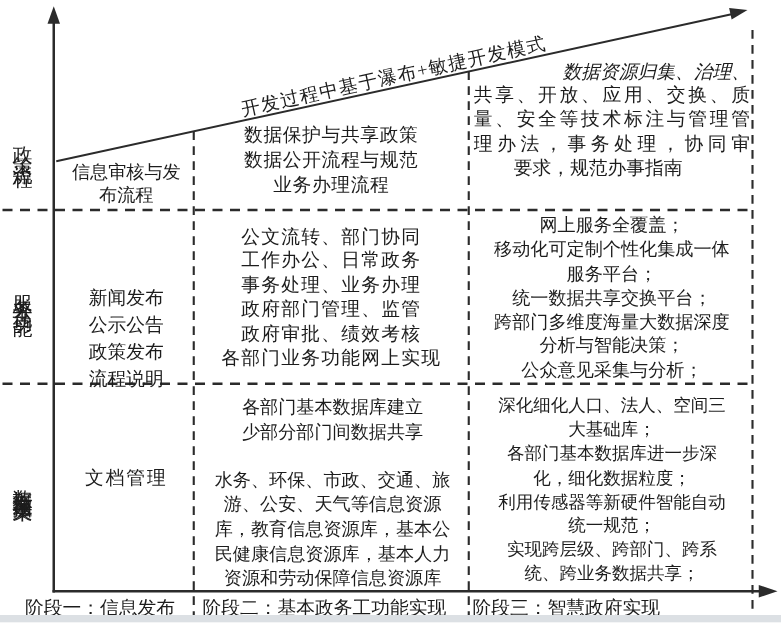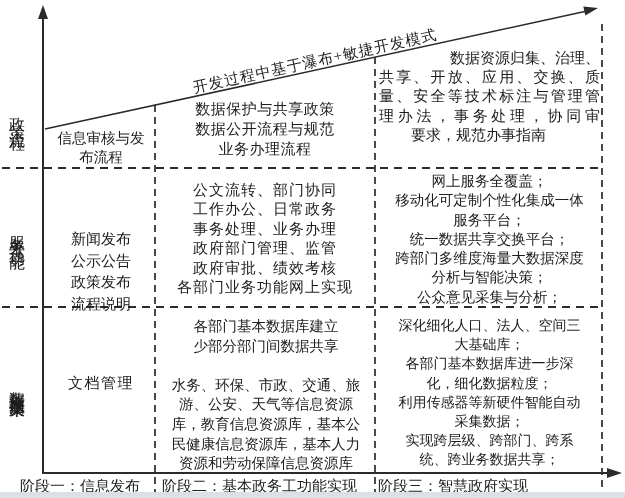--- a/index.html
+++ b/index.html
@@ -19,21 +19,21 @@
     background:var(--background);
     overflow:hidden;
     color:var(--ink);
   }
   #gridsvg{position:absolute;left:0;top:0;z-index:0;}
   .txt{position:absolute;z-index:1;color:var(--ink);}
   .center .line{text-align:center;}
   .line{line-height:inherit;}
   
   .para-j .line{text-align:justify;text-align-last:justify;}
-  .para-j .line:first-child{text-align:left;text-align-last:right;}
+  .para-j .line:first-child{text-align:left;text-align-last:right;font-style:italic;}
   .para-j .line:last-child{text-align:left;text-align-last:left;margin-left:32px;}
   .vlabel{
     writing-mode:vertical-rl;
     text-orientation:upright;
     font-size:16px;
     line-height:1;
     display:flex;align-items:center;justify-content:center;
   }
   .stage{font-size:15px;text-align:left;white-space:nowrap;}
   #diag-label{
@@ -131,21 +131,21 @@
       <div class="line">库，教育信息资源库，基本公</div>
       <div class="line">民健康信息资源库，基本人力</div>
       <div class="line">资源和劳动保障信息资源库</div>
     </div>
   <div class="txt center" style="left:379px;top:316px;width:221px;font-size:14px;line-height:19.2px;">
       <div class="line">深化细化人口、法人、空间三</div>
       <div class="line">大基础库；</div>
       <div class="line">各部门基本数据库进一步深</div>
       <div class="line">化，细化数据粒度；</div>
       <div class="line">利用传感器等新硬件智能自动</div>
-      <div class="line">采集数据；</div>
+      <div class="line">统一规范；</div>
       <div class="line">实现跨层级、跨部门、跨系</div>
       <div class="line">统、跨业务数据共享；</div>
     </div>
 
   <div class="txt stage" style="left:20px;top:477px;width:140px;">阶段一：信息发布</div>
   <div class="txt stage" style="left:162px;top:477px;width:212px;">阶段二：基本政务工功能实现</div>
   <div class="txt stage" style="left:378px;top:477px;width:222px;">阶段三：智慧政府实现</div>
 
   <div id="footer-strip"></div>
 </div>

